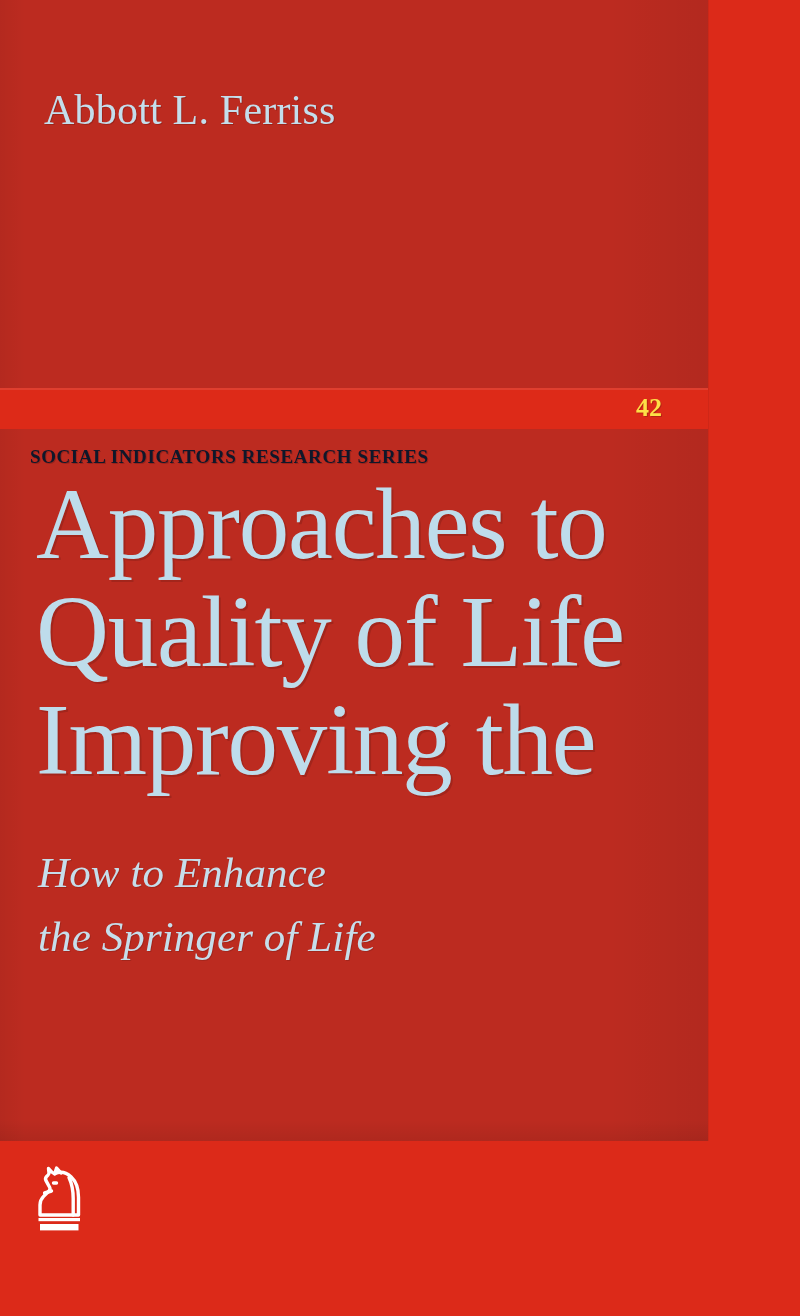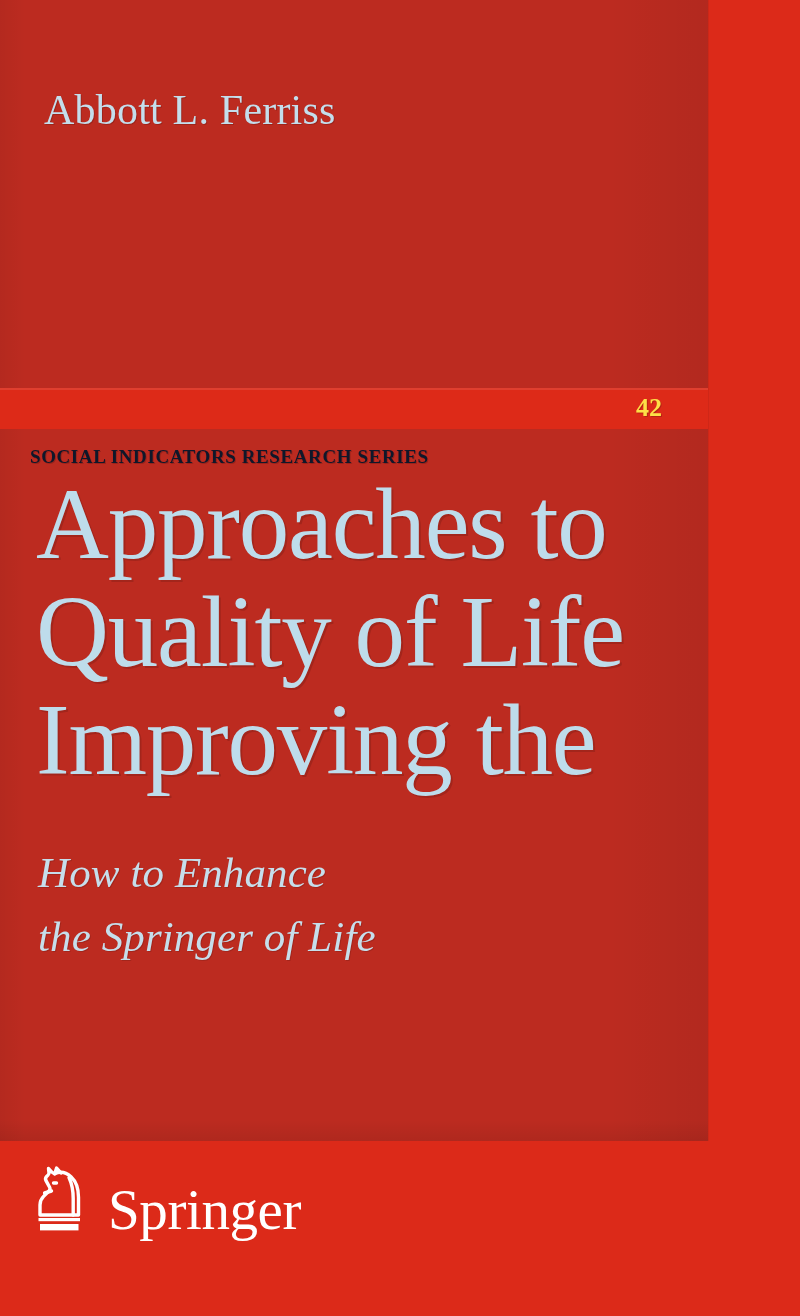--- a/index.html
+++ b/index.html
@@ -229,16 +229,15 @@
 
           <path d="M25.5 23.0 L28.5 23.0"></path>
 
           <path d="M41.0 17.5 C44.0 24.0 45.2 31.0 45.2 38.5 L45.2 55.0"></path>
         </g>
 
         <rect x="10.5" y="58.0" width="41.5" height="3.2" fill="#FFFFFF"></rect>
         <rect x="12.0" y="64.0" width="38.5" height="6.4" fill="#FFFFFF"></rect>
       </svg>
     </span>
-    <span class="springer-word">Springer</span>
   </div>
 
 </div>
 
 </body></html>

